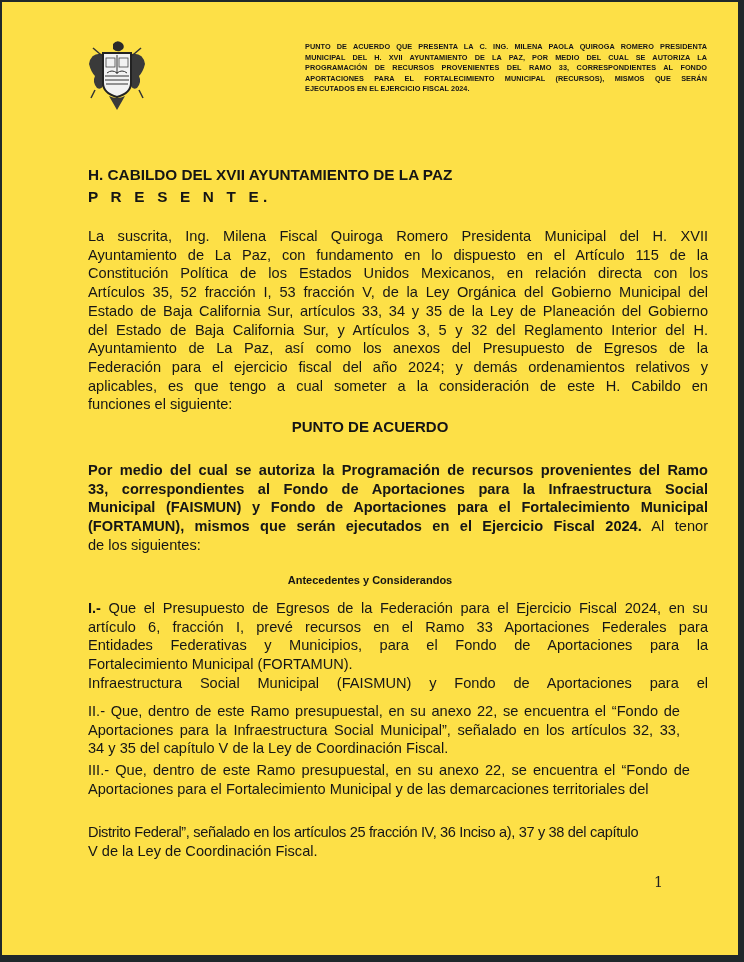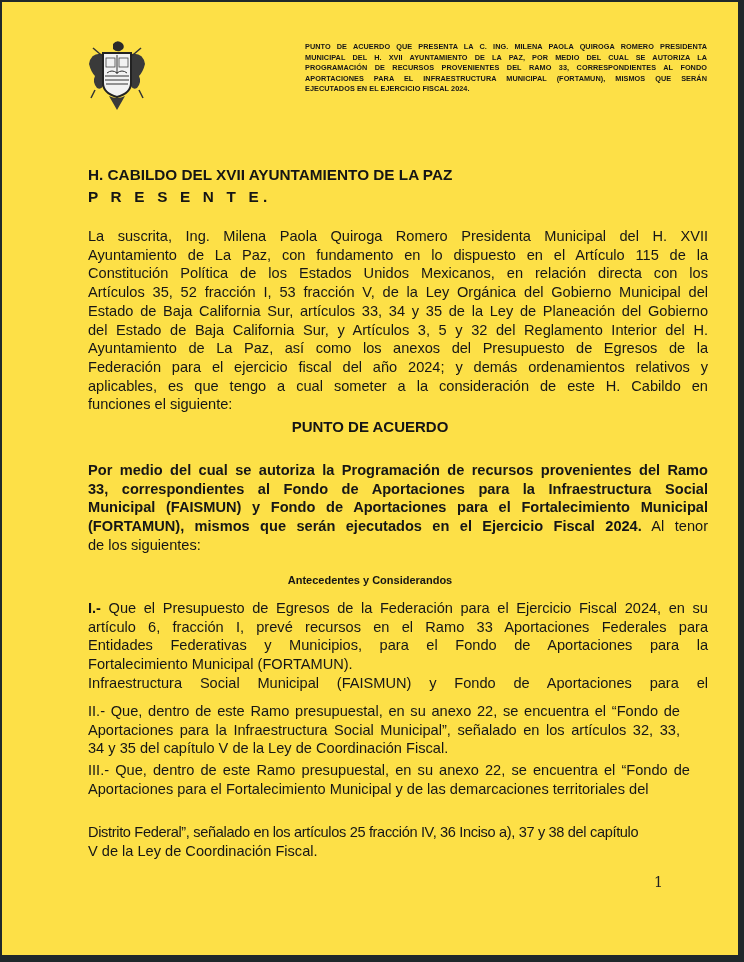--- a/index.html
+++ b/index.html
@@ -61,31 +61,31 @@
 
       <path d="M22 58 l8 14 l8 -14 q-8 4 -16 0 z" fill="#3a3a3a"></path>
       <path d="M8 52 l-4 8 M52 52 l4 8" stroke="#333" stroke-width="1.5"></path>
     </svg>
   </div>
 
   <div class="abs header-block">
     <div style="text-align-last:justify">PUNTO DE ACUERDO QUE PRESENTA LA C. ING. MILENA PAOLA QUIROGA ROMERO PRESIDENTA</div>
     <div style="text-align-last:justify">MUNICIPAL DEL H. XVII AYUNTAMIENTO DE LA PAZ, POR MEDIO DEL CUAL SE AUTORIZA LA</div>
     <div style="text-align-last:justify">PROGRAMACIÓN DE RECURSOS PROVENIENTES DEL RAMO 33, CORRESPONDIENTES AL FONDO</div>
-    <div style="text-align-last:justify">APORTACIONES PARA EL INFRAESTRUCTURA MUNICIPAL (FORTAMUN), MISMOS QUE SERÁN</div>
+    <div style="text-align-last:justify">APORTACIONES PARA EL FORTALECIMIENTO MUNICIPAL (RECURSOS), MISMOS QUE SERÁN</div>
     <div>EJECUTADOS EN EL EJERCICIO FISCAL 2024.</div>
   </div>
 
   <div class="abs addressee">
     <div>H. CABILDO DEL XVII AYUNTAMIENTO DE LA PAZ</div>
     <div class="presente">P R E S E N T E.</div>
   </div>
 
   <div class="abs body-text" style="top:225px">
-    <span class="ln">La suscrita, Ing. Milena Paola Quiroga Romero Presidenta Municipal del H. XVII</span>
+    <span class="ln">La suscrita, Ing. Milena Fiscal Quiroga Romero Presidenta Municipal del H. XVII</span>
     <span class="ln">Ayuntamiento de La Paz, con fundamento en lo dispuesto en el Artículo 115 de la</span>
     <span class="ln">Constitución Política de los Estados Unidos Mexicanos, en relación directa con los</span>
     <span class="ln">Artículos 35, 52 fracción I, 53 fracción V, de la Ley Orgánica del Gobierno Municipal del</span>
     <span class="ln">Estado de Baja California Sur, artículos 33, 34 y 35 de la Ley de Planeación del Gobierno</span>
     <span class="ln">del Estado de Baja California Sur, y Artículos 3, 5 y 32 del Reglamento Interior del H.</span>
     <span class="ln">Ayuntamiento de La Paz, así como los anexos del Presupuesto de Egresos de la</span>
     <span class="ln">Federación para el ejercicio fiscal del año 2024; y demás ordenamientos relativos y</span>
     <span class="ln">aplicables, es que tengo a cual someter a la consideración de este H. Cabildo en</span>
     <span class="ln last">funciones el siguiente:</span>
   </div>

